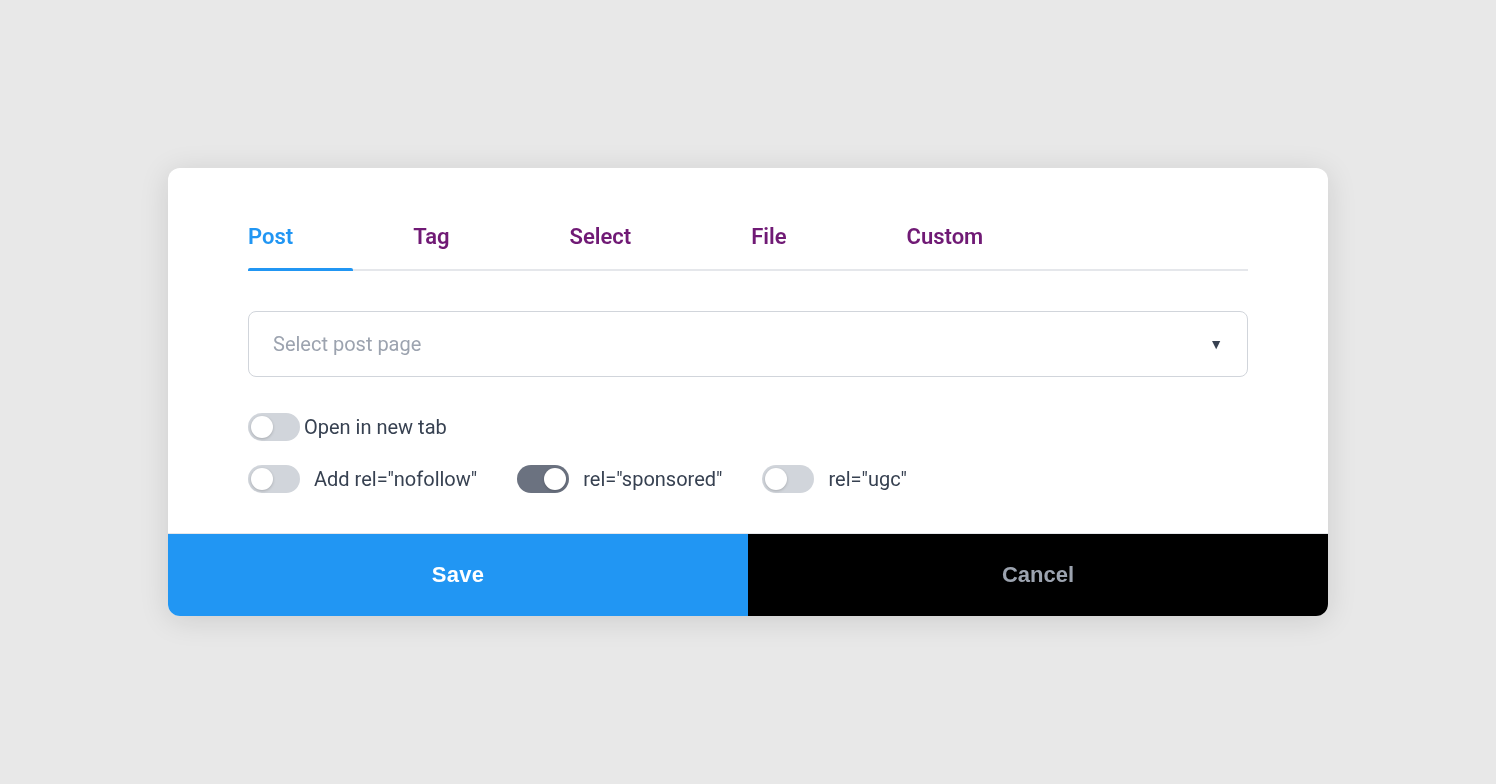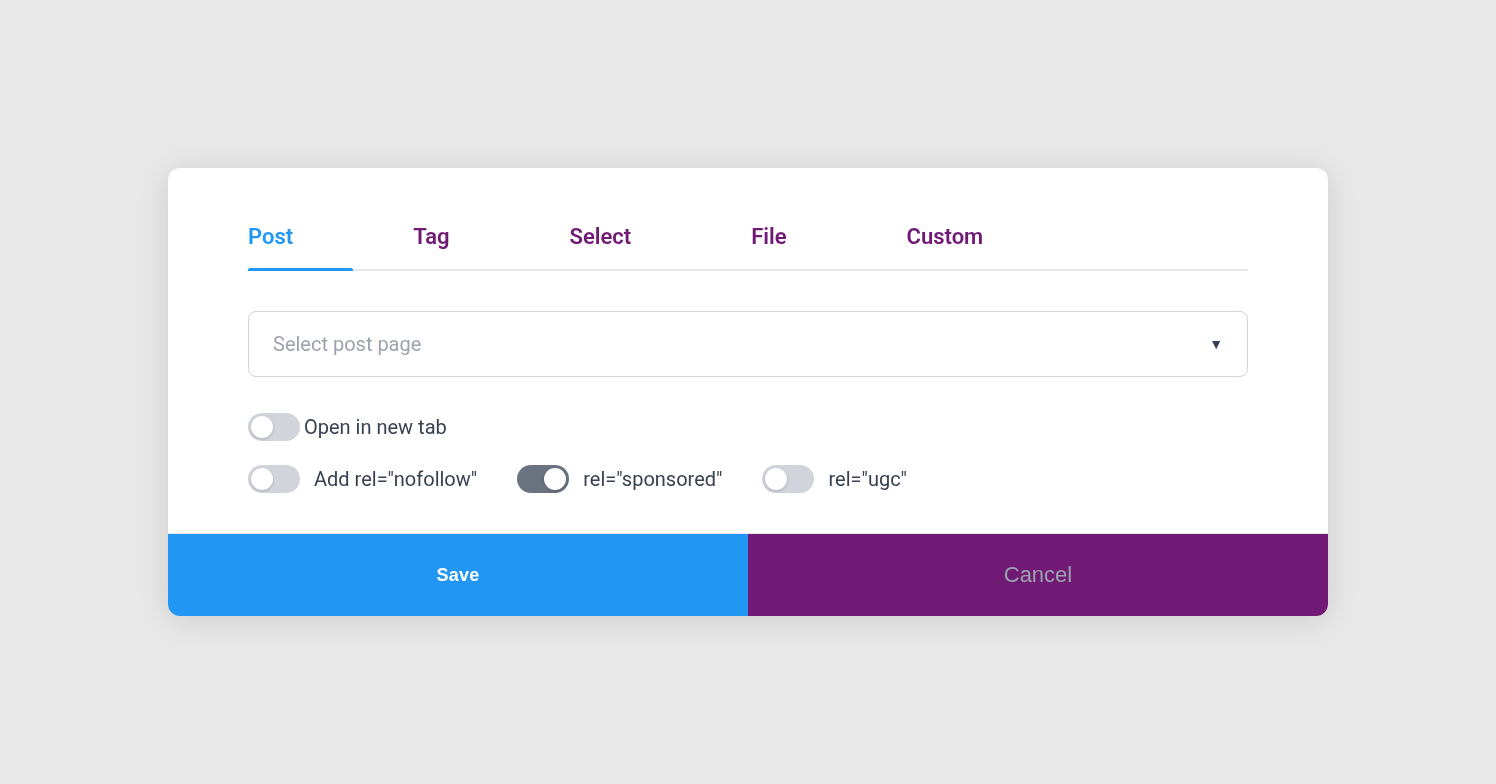--- a/index.html
+++ b/index.html
@@ -153,34 +153,34 @@
     
     .dialog-footer {
       display: flex;
       border-top: 1.5px solid #e5e7eb;
     }
 
     .btn-save {
       flex: 1;
       background: #2196F3;
       color: white;
-      font-size: 18px;
+      font-size: 22px;
       font-weight: 600;
       border: none;
       padding: 28px;
       cursor: pointer;
       letter-spacing: 0.3px;
     }
 
     .btn-cancel {
       flex: 1;
-      background: #701a75;
+      background: #000000;
       color: #9ca3af;
       font-size: 22px;
-      font-weight: 400;
+      font-weight: 700;
       border: none;
       padding: 28px;
       cursor: pointer;
     }
   </style>
 </head>
 <body>
 
 <div class="dialog">
   <div class="dialog-body">

